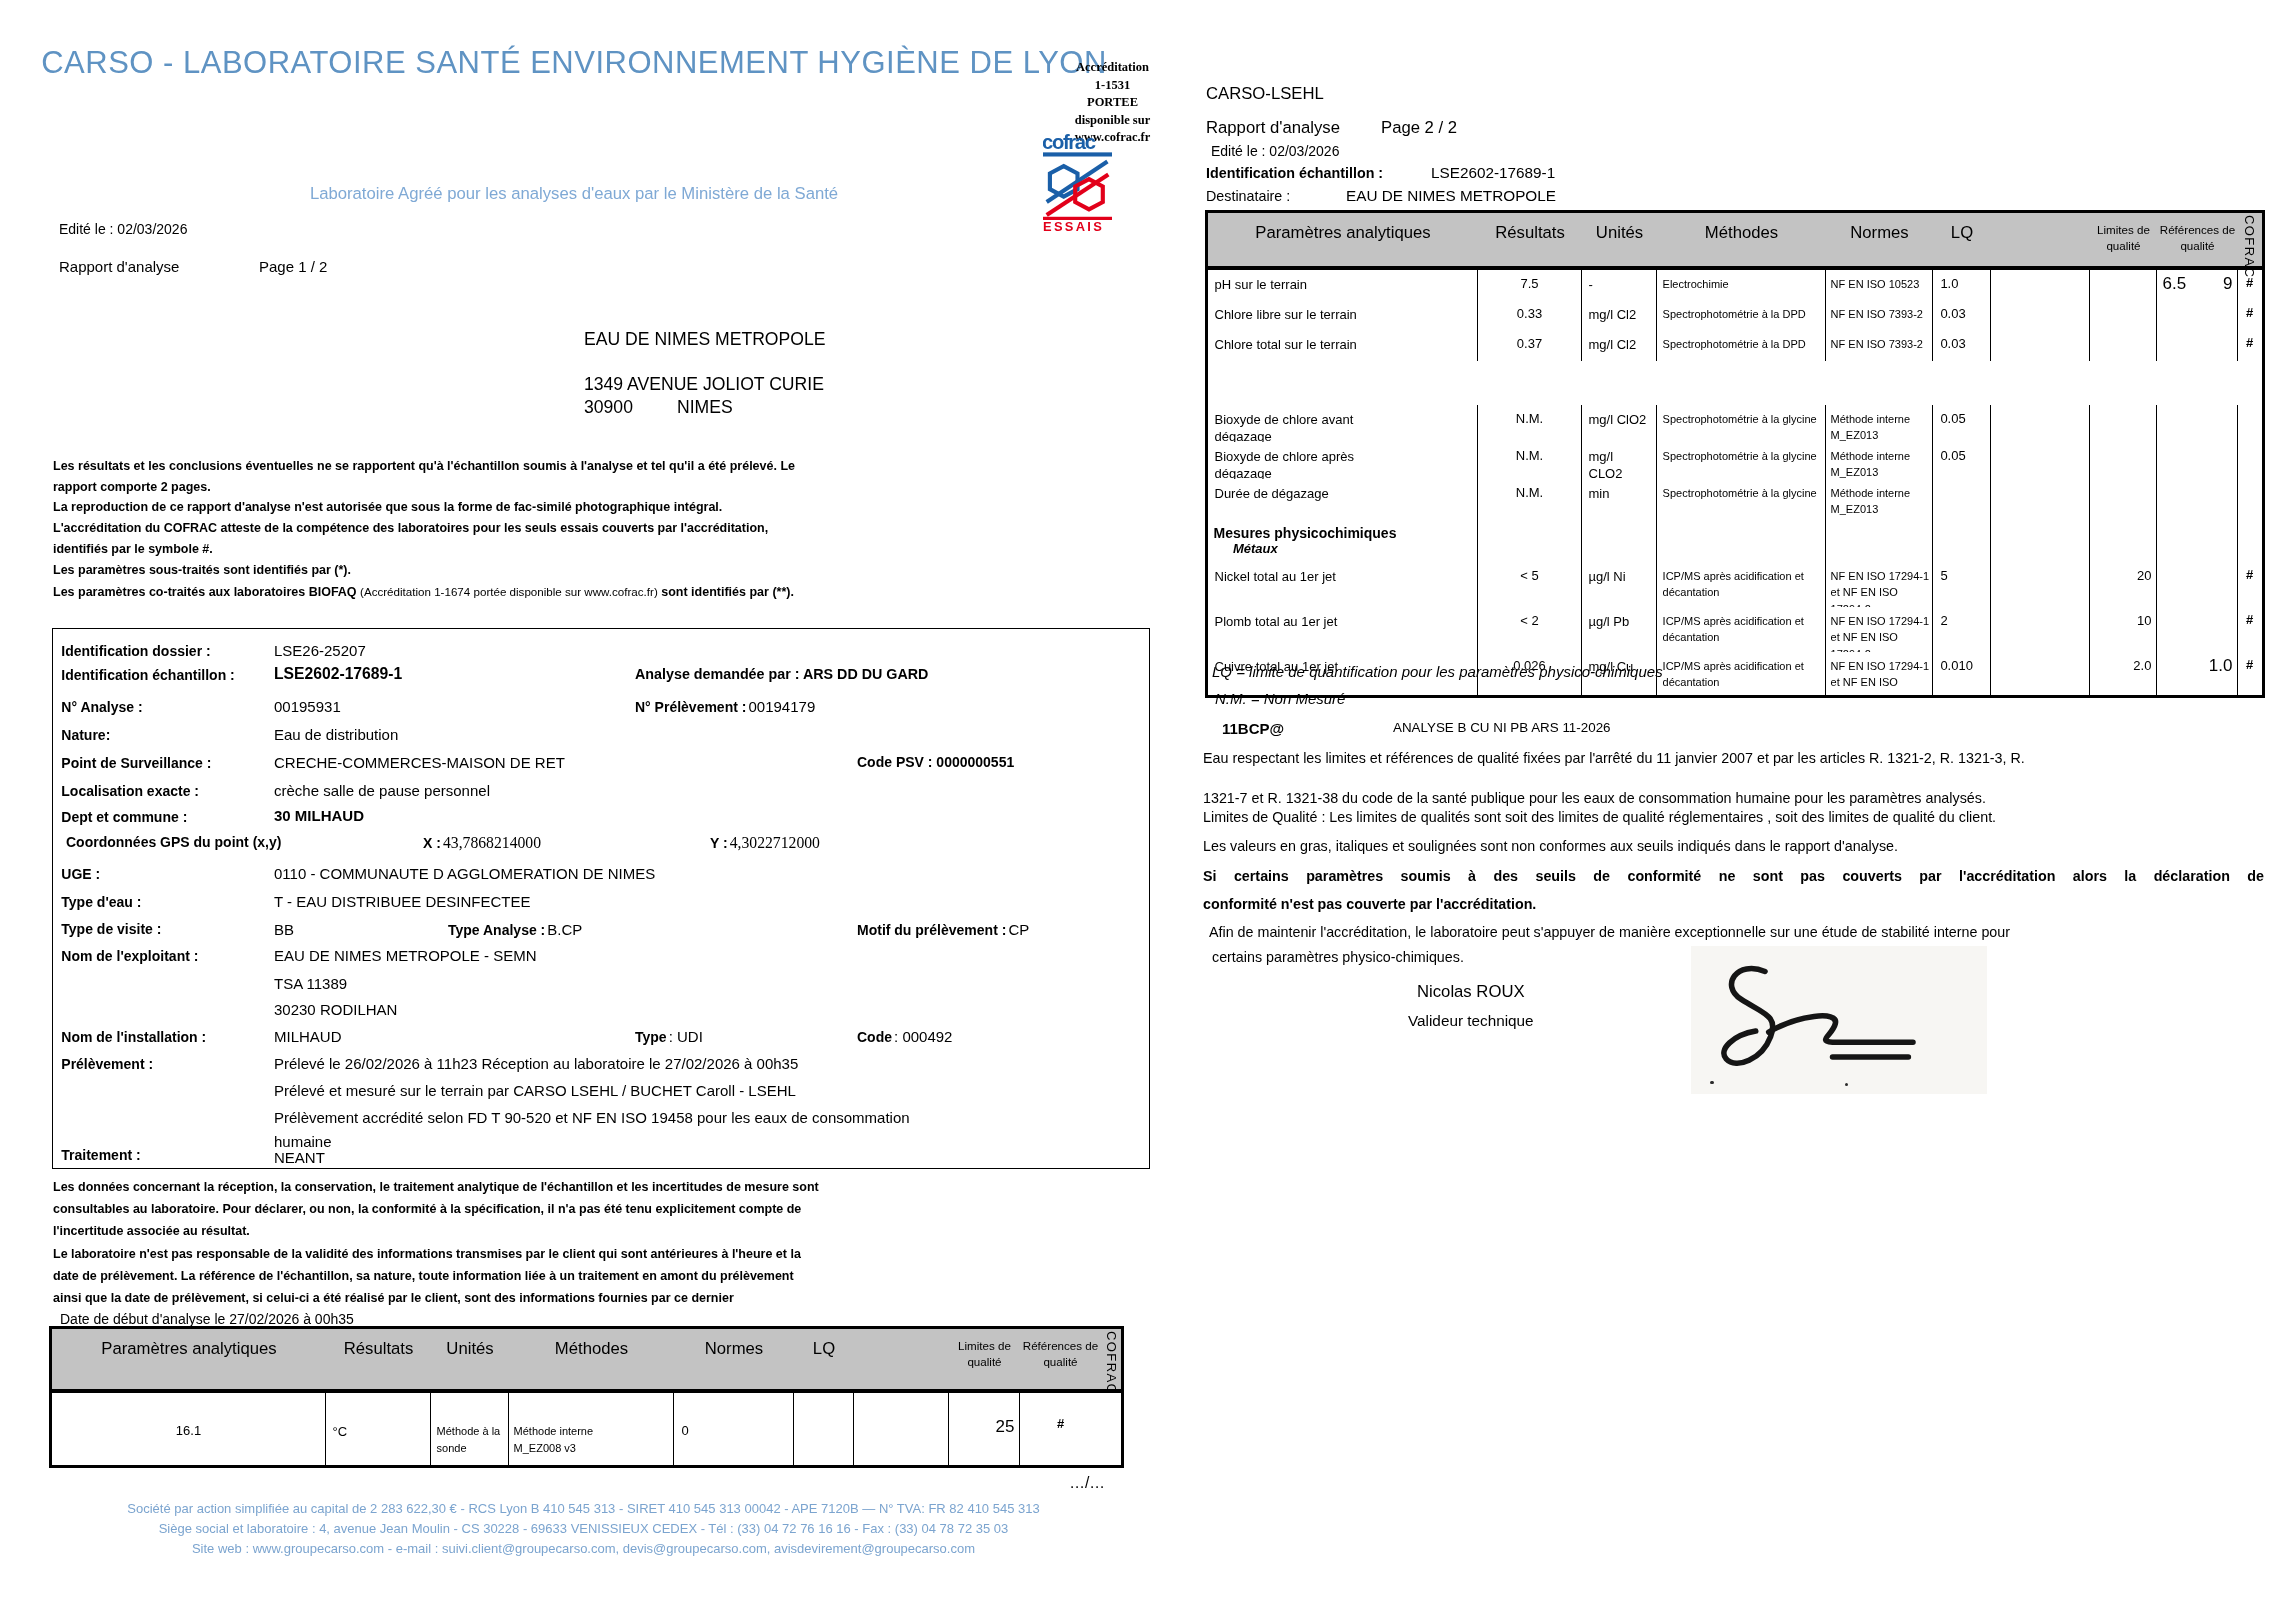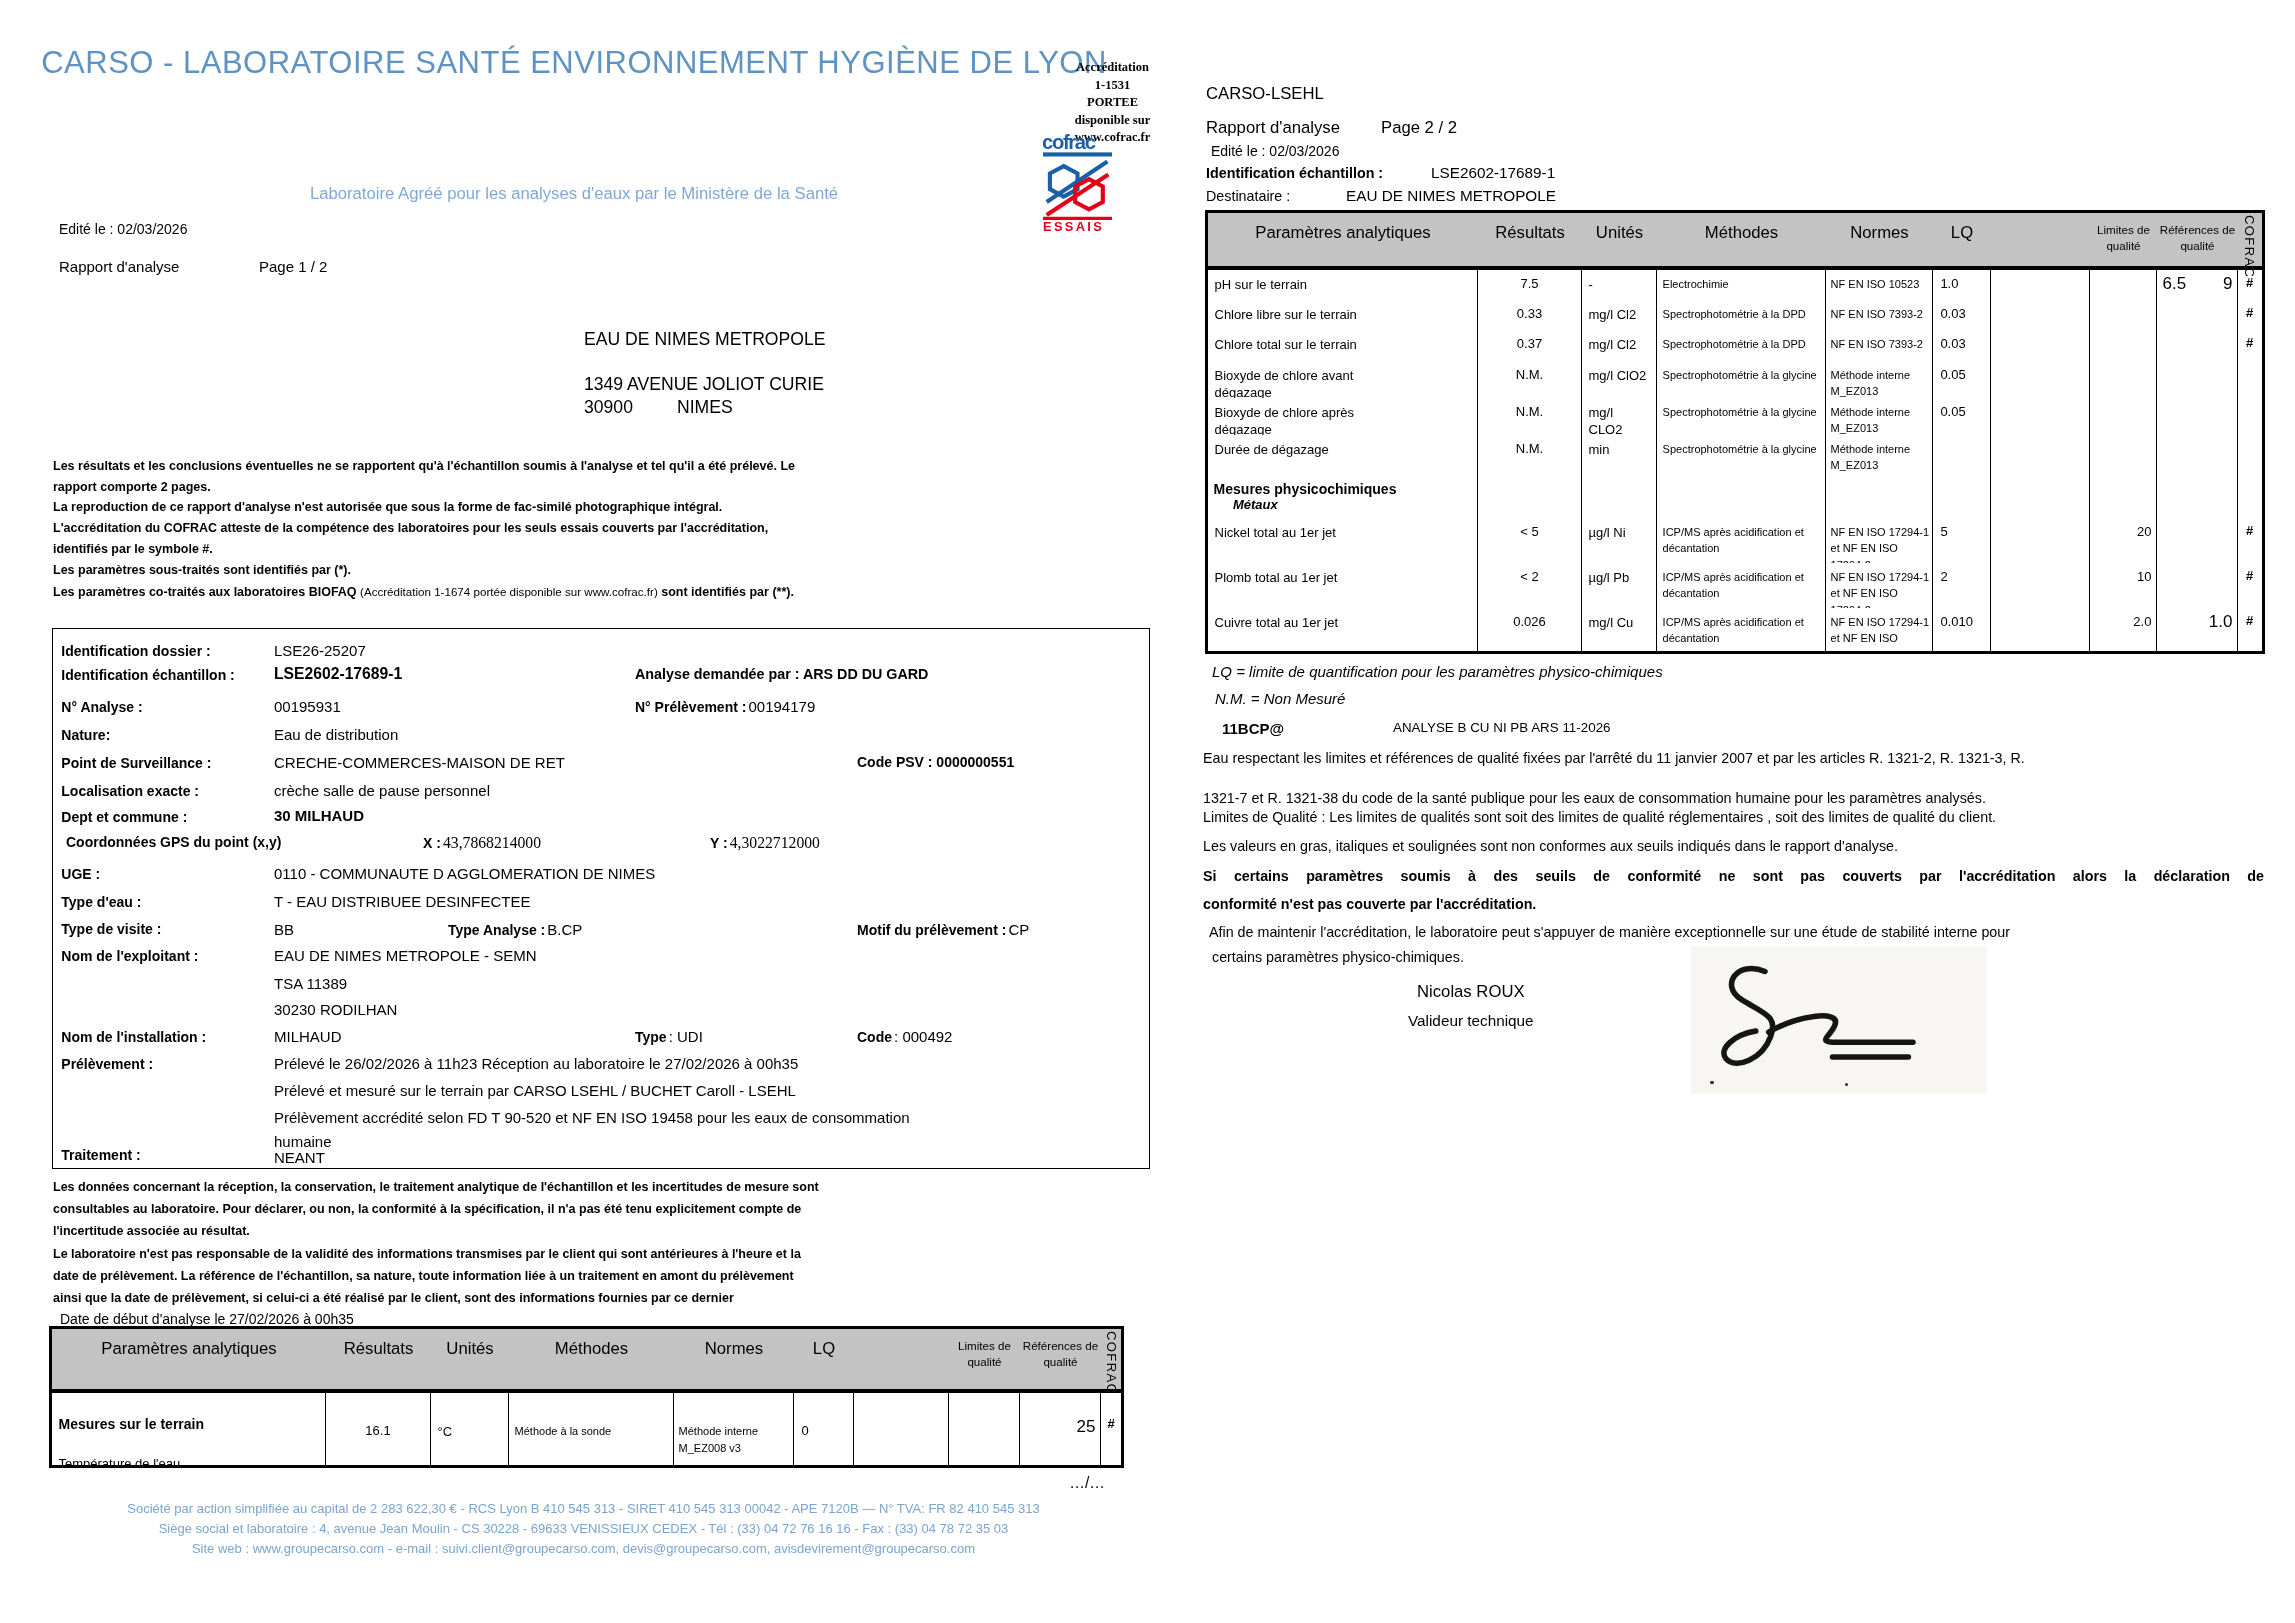--- a/index.html
+++ b/index.html
@@ -203,24 +203,20 @@
       <div class="hcell">Normes</div>
       <div class="hcell">LQ</div>
       <div></div>
       <div class="hsmall pre">Limites de
 qualité</div>
       <div class="hsmall pre">Références de
 qualité</div>
       <div class="vcof">COFRAC</div>
     </div>
     <div class="trow g1" style="height:72px;">
-      <div class="tcell c-param pre">
-        <div class="sectitle">Mesures sur le terrain</div>
-        <div style="margin-top:3.7px;">Température de l'eau</div>
-      </div>
       <div class="tcell c-result" style="padding-top:30px;">16.1</div>
       <div class="tcell c-unit" style="padding-top:30px;">°C</div>
       <div class="tcell c-method pre" style="padding-top:30px;">Méthode à la sonde</div>
       <div class="tcell c-norm pre" style="padding-top:30px;">Méthode interne
 M_EZ008 v3</div>
       <div class="tcell c-lq" style="padding-top:30px;">0</div>
       <div class="tcell"></div>
       <div class="tcell c-lim" style="padding-top:30px;"></div>
       <div class="tcell c-ref" style="padding-top:24px;">
         <span></span>
@@ -305,21 +301,21 @@
       <div class="tcell c-lq">0.03</div>
       <div class="tcell"></div>
       <div class="tcell c-lim"></div>
       <div class="tcell c-ref">
         <span></span>
         <span></span>
       </div>
       <div class="tcell c-cof nobr">#</div>
     </div>
 
-    <div class="trow g2" style="height:37px;">
+    <div class="trow g2" style="height:37px;margin-top:44px;">
       <div class="tcell c-param pre">Bioxyde de chlore avant
 dégazage</div>
       <div class="tcell c-result">N.M.</div>
       <div class="tcell c-unit pre">mg/l ClO2</div>
       <div class="tcell c-method pre">Spectrophotométrie à la glycine</div>
       <div class="tcell c-norm pre">Méthode interne
 M_EZ013</div>
       <div class="tcell c-lq">0.05</div>
       <div class="tcell"></div>
       <div class="tcell c-lim"></div>

